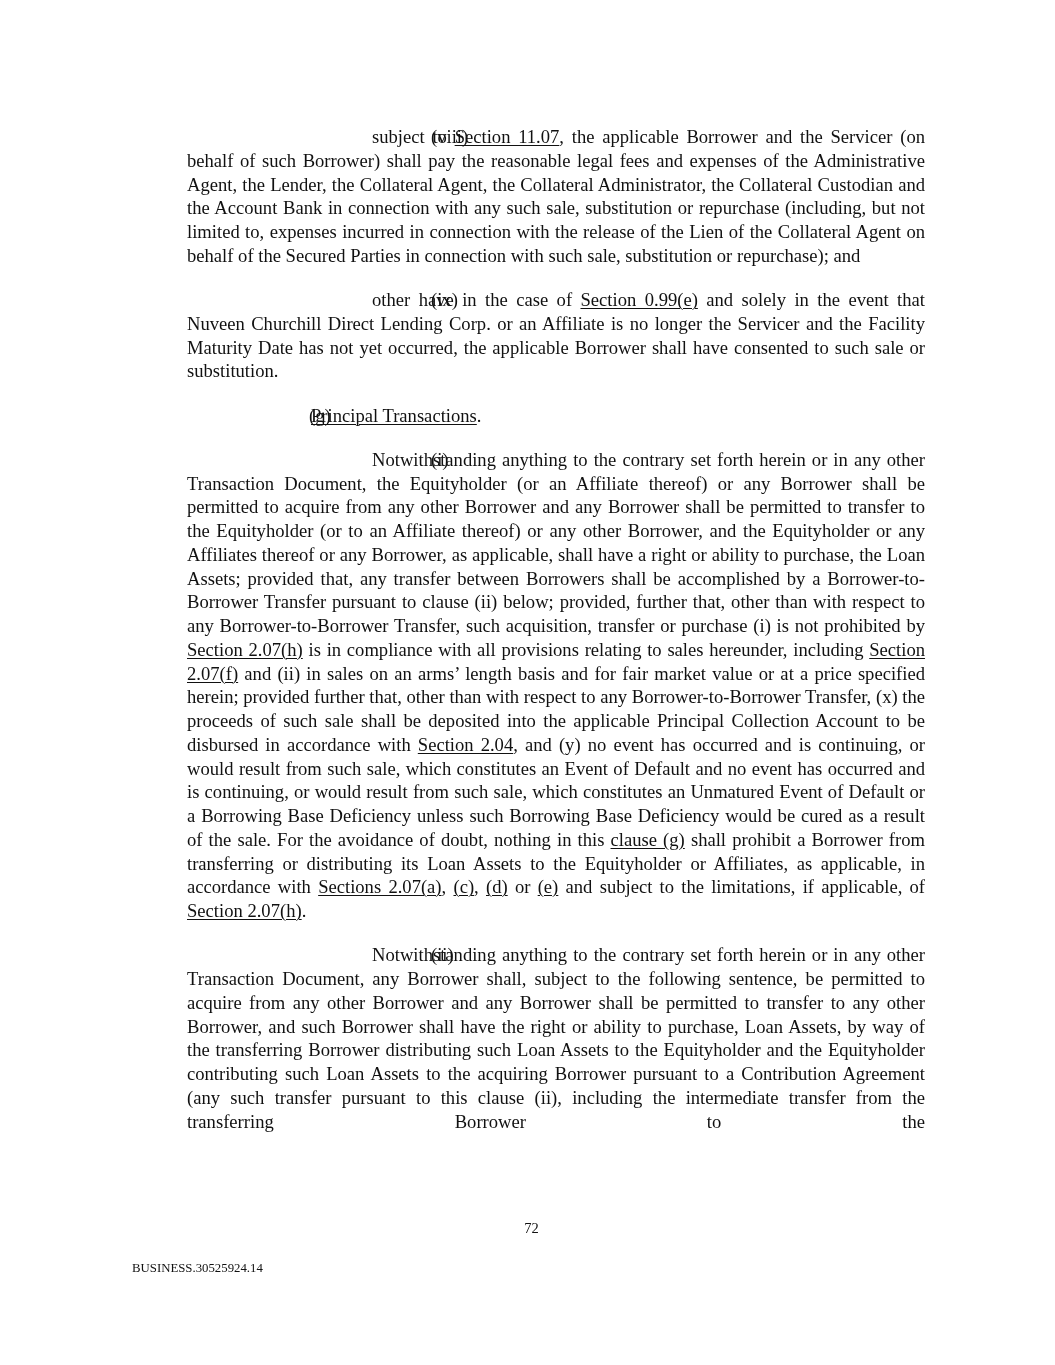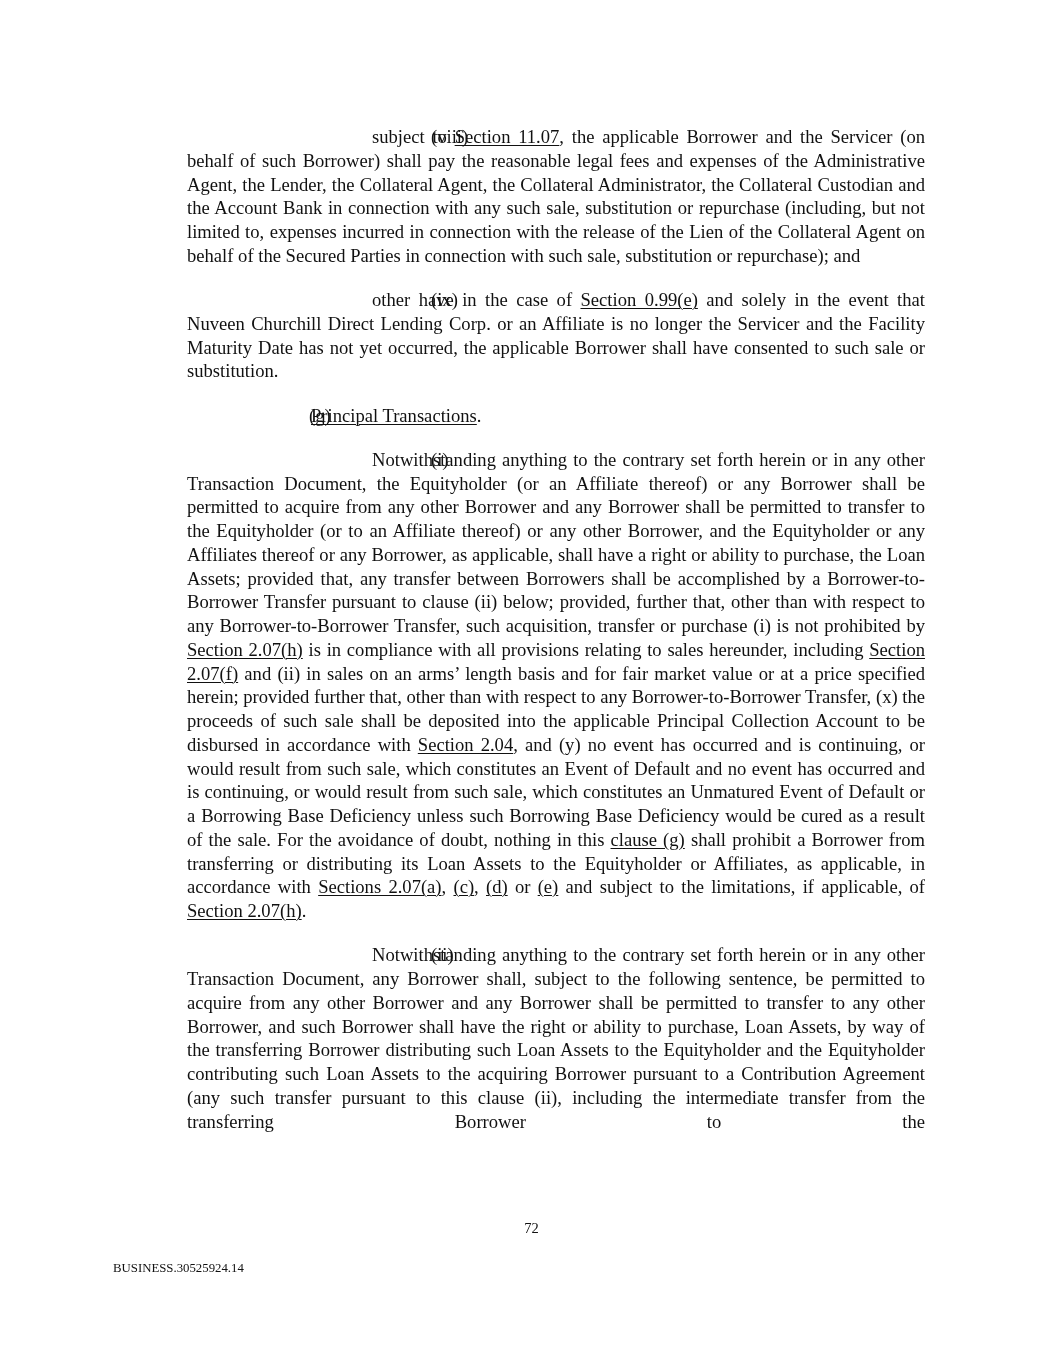--- a/index.html
+++ b/index.html
@@ -19,21 +19,21 @@
   .num.n8 { width: 63px; }
   .num.n9, .num.n1, .num.n2 { width: 63px; }
   .num.g { width: 63px; }
   .u { text-decoration: underline; text-underline-offset: 2px; text-decoration-thickness: 1px; }
   .i { }
   .page-number {
     position: absolute; top: 1220px; left: 0; width: 1063px; text-align: center;
     font-size: 14.5px;
   }
   .doc-id {
-    position: absolute; left: 113px; top: 1261px; font-size: 12.8px;
+    position: absolute; left: 132px; top: 1261px; font-size: 12.8px;
   }
 </style>
 </head>
 <body>
 
 <div class="page-body">
 
   <p class="para lvl3"><span class="num n8">(viii)</span><span>subject to </span><span class="u">Section 11.07</span><span>, the applicable Borrower and the Servicer (on behalf of such Borrower) shall pay the reasonable legal fees and expenses of the Administrative Agent, the Lender, the Collateral Agent, the Collateral Administrator, the Collateral Custodian and the Account Bank in connection with any such sale, substitution or repurchase (including, but not limited to, expenses incurred in connection with the release of the Lien of the Collateral Agent on behalf of the Secured Parties in connection with such sale, substitution or repurchase); and</span></p>
 
   <p class="para lvl3"><span class="num n9">(ix)</span><span>other have in the case of </span><span class="u">Section 0.99(e)</span><span> and solely in the event that Nuveen Churchill Direct Lending Corp. or an Affiliate is no longer the Servicer and the Facility Maturity Date has not yet occurred, the applicable Borrower shall have consented to such sale or substitution.</span></p>

